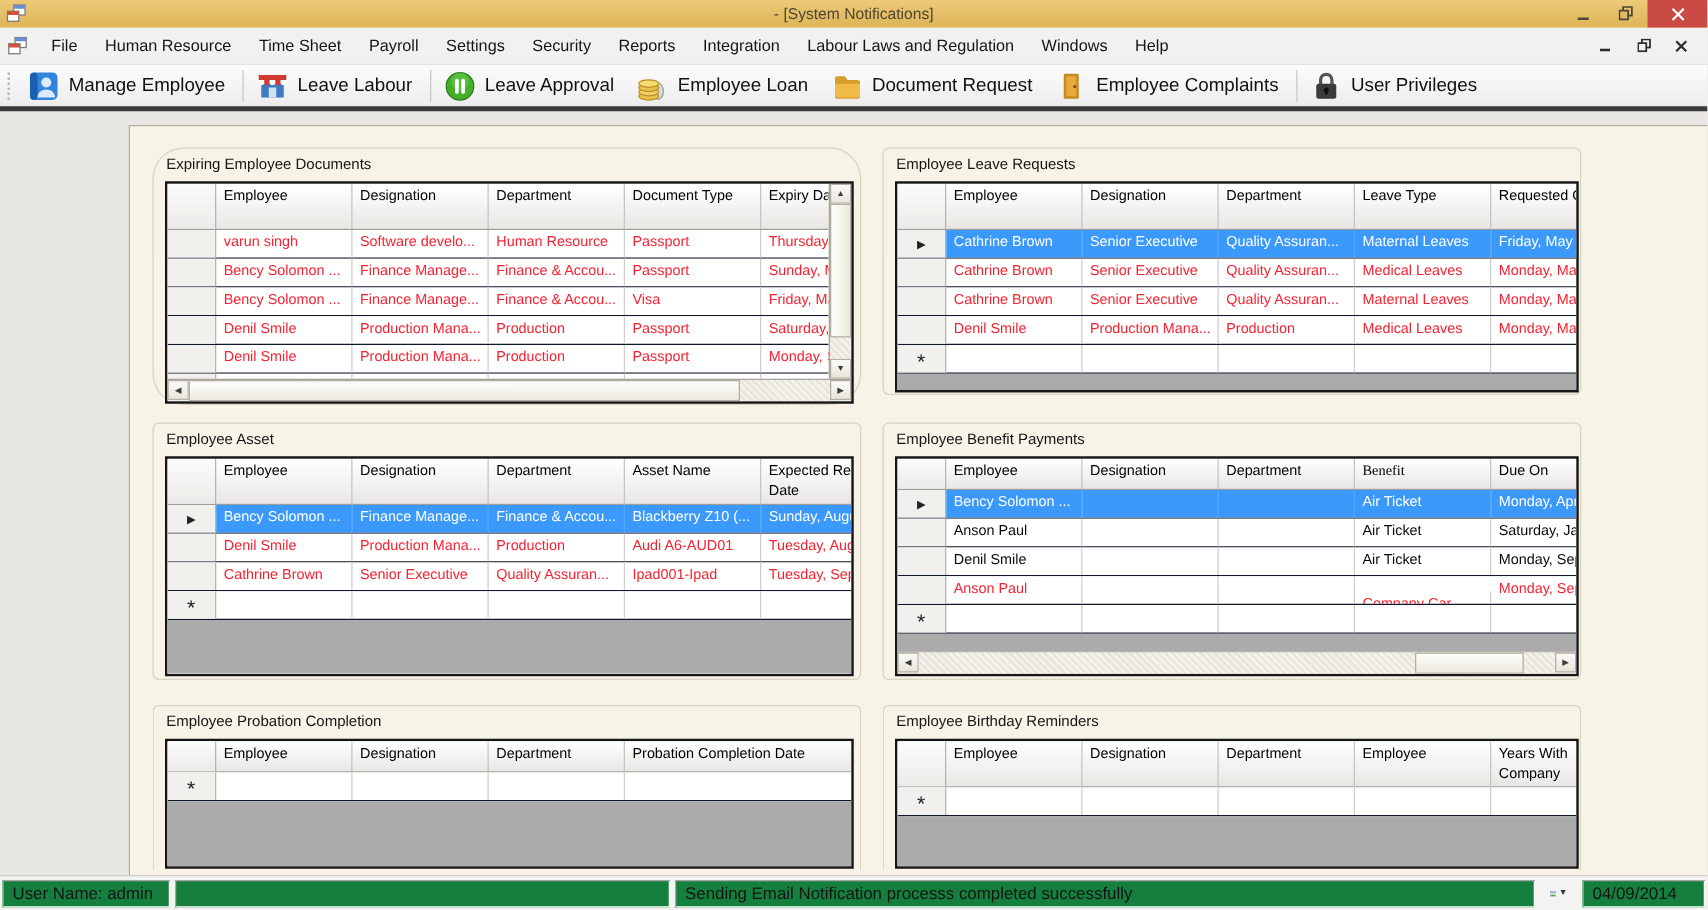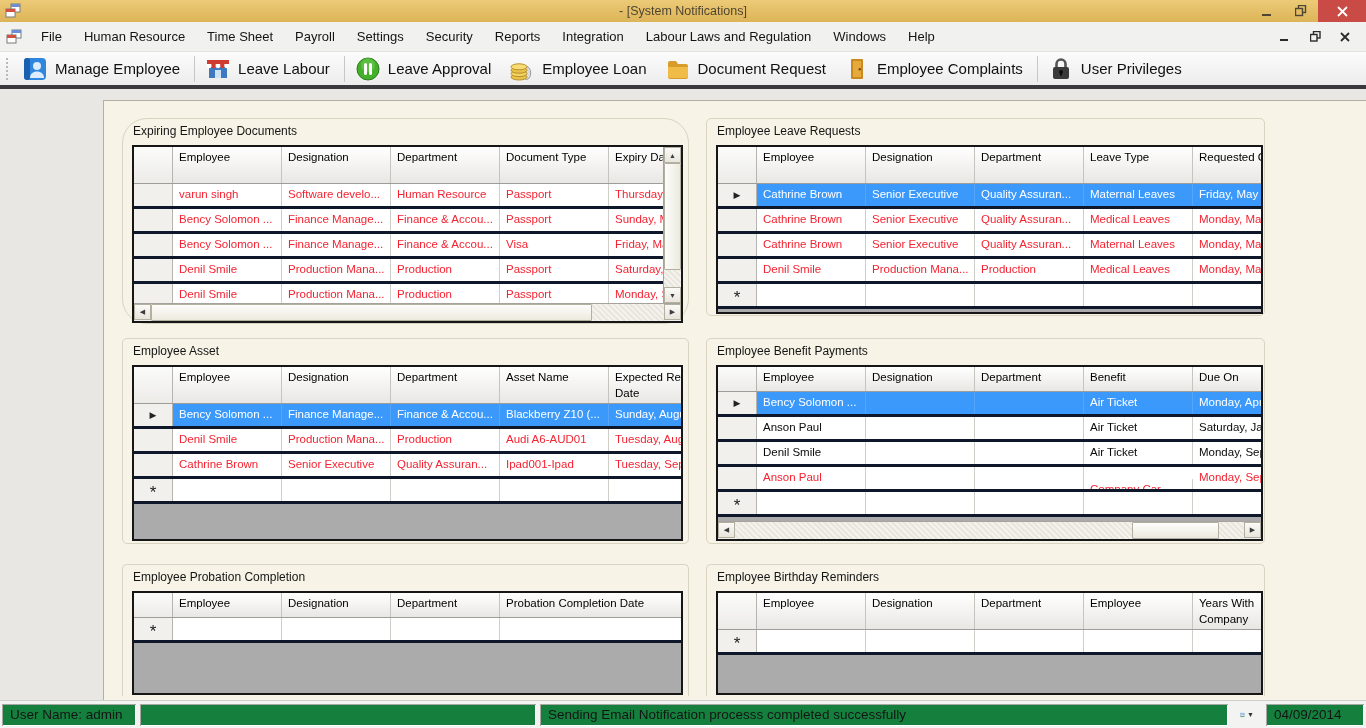--- a/index.html
+++ b/index.html
@@ -36,21 +36,21 @@
   .groupbox{position:absolute;border:1px solid #d8d4c1;border-radius:5px;}
   .gb-title{position:absolute;top:5px;left:10px;font-size:12px;color:#151515;white-space:nowrap;}
 
   
   .grid{position:absolute;left:9px;top:26px;border:2px solid #161616;background:#fff;display:flex;flex-direction:column;overflow:hidden;}
   .g-content{flex:1;display:flex;min-height:0;}
   .g-body{flex:1;display:flex;flex-direction:column;background:#fff;min-width:0;overflow:hidden;}
   .g-hrow{display:flex;flex:none;background:linear-gradient(#ffffff,#e9e7e4);border-bottom:1px solid #9f9d99;}
   .g-hsel{width:38px;flex:none;border-right:1px solid #b6b4af;background:linear-gradient(#fbfbfa,#ecebe8);}
   .g-hcell{flex:none;border-right:1px solid #c6c4bf;padding:3px 2px 0 6px;font-size:11.5px;color:#000;line-height:1.35;overflow:hidden;}
-  .g-row{display:flex;height:22px;flex:none;border-bottom:3px solid #0f172a;background:#fff;}
+  .g-row{display:flex;height:22px;flex:none;border-bottom:1px solid #0f172a;background:#fff;}
   .g-selcell{width:38px;flex:none;background:#f1f0ed;border-right:1px solid #b6b4af;display:flex;align-items:center;justify-content:center;font-size:9px;color:#222;}
   .g-cell{flex:none;border-right:1px solid #d0cec9;padding:4px 2px 0 6px;font-size:11.5px;color:#0a0a0a;white-space:nowrap;overflow:hidden;}
   .g-row.alert .g-cell{color:#f42331;}
   .g-row.selected .g-cell{background:#3b99fc;color:#fff;border-right-color:#55a6fa;}
   .g-row.new .g-selcell{font-size:17px;padding-top:5px;}
   .g-row.partial{height:12px;overflow:hidden;border-bottom:none;}
   .g-filler{flex:1;background:#ababab;}
 
   
   .vscroll{width:17px;flex:none;display:flex;flex-direction:column;background:#f2f0ea;border-left:1px solid #a5a39c;}
@@ -421,21 +421,21 @@
       <div class="groupbox" style="left:602px;top:237px;width:557px;height:204px;">
         <span class="gb-title">Employee Benefit Payments</span>
         <div class="grid" style="width:543px;height:172px;">
             <div class="g-content">
               <div class="g-body">
                 <div class="g-hrow" style="height: 24px;">
                   <div class="g-hsel"></div>
                   <div class="g-hcell" style="width: 100px;">Employee</div>
                   <div class="g-hcell" style="width: 100px;">Designation</div>
                   <div class="g-hcell" style="width: 100px;">Department</div>
-                  <div class="g-hcell" style="width: 100px;">Benefit</div>
+                  <div class="g-hcell" style="width: 100px; font-family: Liberation Serif, serif;">Benefit</div>
                   <div class="g-hcell" style="width: 95px;">Due On</div>
                 </div>
                 <div class="g-row selected">
                   <div class="g-selcell">▶</div>
                   <div class="g-cell" style="width: 100px;">Bency Solomon ...</div>
                   <div class="g-cell" style="width: 100px;"></div>
                   <div class="g-cell" style="width: 100px;"></div>
                   <div class="g-cell" style="width: 100px;">Air Ticket</div>
                   <div class="g-cell" style="width: 95px;">Monday, April 1,...</div>
                 </div>

